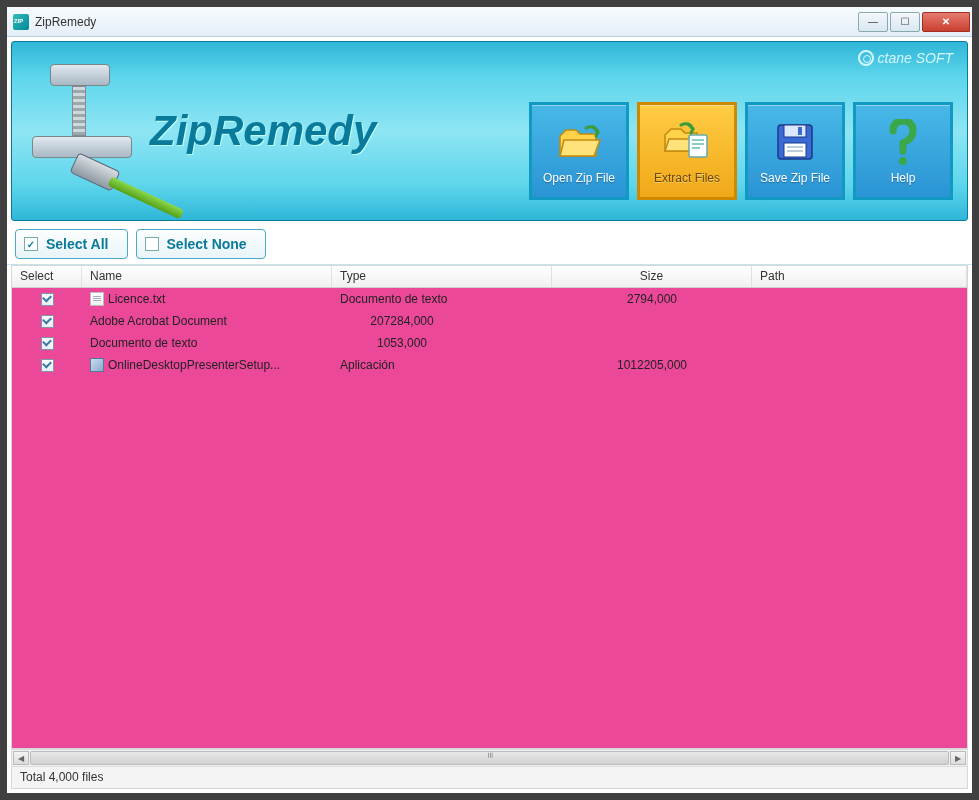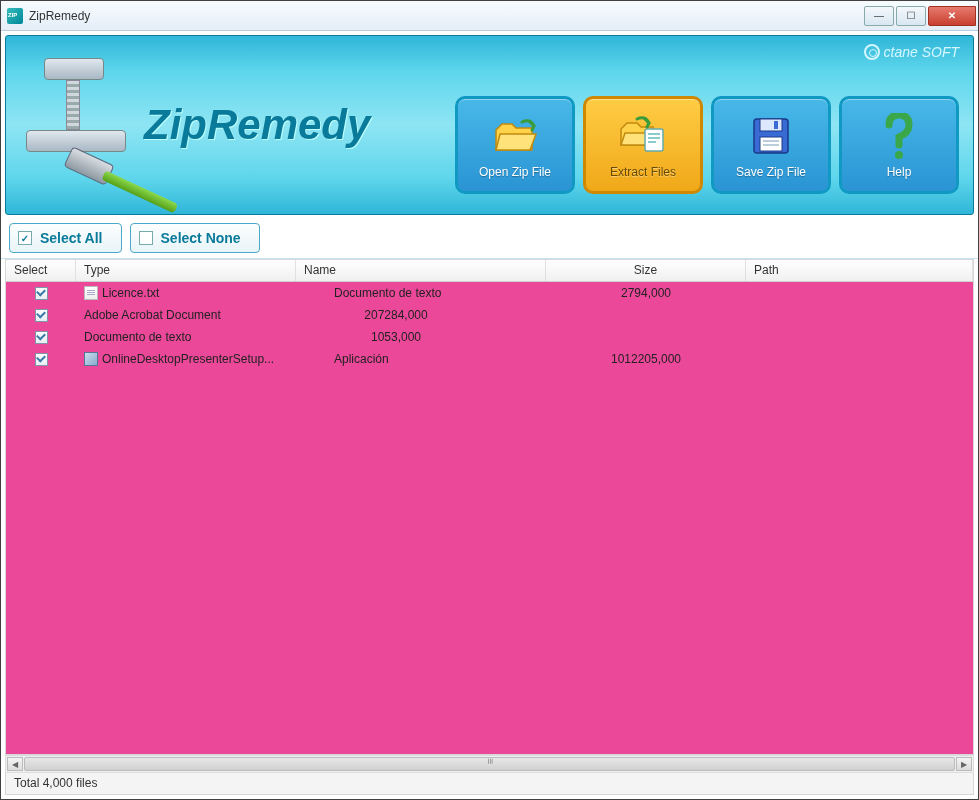--- a/index.html
+++ b/index.html
@@ -1,19 +1,19 @@
 <!DOCTYPE html>
 <html><head>
 <meta charset="utf-8">
 <style>
 * { box-sizing: border-box; margin: 0; padding: 0; }
 body { font-family: "Segoe UI", Tahoma, sans-serif; font-size: 12px; background: #fff; width: 979px; height: 800px; overflow: hidden; }
 
 
-.window { width: 979px; height: 800px; border: 1px solid #404040; background: #fff; display: flex; flex-direction: column; }
+.window { width: 979px; height: 800px; border: 7px solid #404040; background: #fff; display: flex; flex-direction: column; }
 .titlebar { height: 30px; background: linear-gradient(to bottom, #f7fbff, #e4eef7); border-bottom: 1px solid #b8cde0; display: flex; align-items: center; padding: 0 0 0 6px; }
 .titlebar .app-icon { width: 16px; height: 16px; background: linear-gradient(135deg,#3bb,#089); border-radius: 2px; margin-right: 6px; position: relative; }
 .titlebar .app-icon::after { content: "ZIP"; position: absolute; font-size: 6px; color: #fff; top: 4px; left: 1px; font-weight: bold; }
 .titlebar .title { font-size: 12px; color: #333; flex: 1; }
 .winbtns { display: flex; height: 20px; margin-right: 2px; }
 .winbtn { width: 30px; height: 20px; border: 1px solid #8aa; background: linear-gradient(to bottom,#f4f8fb,#d9e7f2); display: flex; align-items: center; justify-content: center; margin-left: 2px; border-radius: 2px; cursor: pointer; }
 .winbtn.close { width: 48px; background: linear-gradient(to bottom,#e67a6f,#c9402f); border-color: #a03020; color: #fff; border-top-right-radius: 0; border-bottom-right-radius: 0; }
 .winbtn .glyph { font-size: 10px; color: #444; }
 .winbtn.close .glyph { color: #fff; font-weight: bold; }
 
@@ -27,21 +27,21 @@
 .hammer { position: absolute; top: 105px; left: 40px; transform: rotate(25deg); }
 .hammer-head { width: 46px; height: 22px; background: linear-gradient(to bottom,#d8dde2,#8e99a2); border-radius: 4px; border: 1px solid #667; }
 .hammer-handle { position: absolute; top: 8px; left: 40px; width: 80px; height: 10px; background: linear-gradient(to bottom,#8bd94c,#56a018); border-radius: 4px; }
 .brand-text { font-size: 42px; font-weight: bold; font-style: italic; color: #0a7a9a; text-shadow: 1px 1px 0 #bff; margin-left: 8px; }
 .vendor-logo { position: absolute; top: 8px; right: 14px; color: #d4f6ff; font-size: 14px; font-style: italic; display: flex; align-items: flex-start; gap: 4px; }
 .vendor-logo .circle { width: 16px; height: 16px; border: 2px solid #d4f6ff; border-radius: 50%; position: relative; }
 .vendor-logo .circle::after { content: ""; position: absolute; top: 3px; left: 3px; width: 6px; height: 6px; border: 1px solid #d4f6ff; border-radius: 50%; }
 
 
 .toolbar { position: absolute; right: 14px; top: 60px; display: flex; gap: 8px; }
-.tbtn { width: 120px; height: 98px; border: 3px solid #1099c2; border-radius: 10px; background: linear-gradient(to bottom,#48b8e8 0%,#2a94d4 100%); display: flex; flex-direction: column; align-items: center; justify-content: center; cursor: pointer; box-shadow: inset 0 1px 0 rgba(255,255,255,0.4); }
+.tbtn { width: 100px; height: 98px; border: 3px solid #1099c2; border-radius: 0; background: linear-gradient(to bottom,#48b8e8 0%,#2a94d4 100%); display: flex; flex-direction: column; align-items: center; justify-content: center; cursor: pointer; box-shadow: inset 0 1px 0 rgba(255,255,255,0.4); }
 .tbtn.active { background: linear-gradient(to bottom,#ffcc44,#f0a818); border-color: #d08800; }
 .tbtn .icon-slot { width: 50px; height: 50px; display: flex; align-items: center; justify-content: center; }
 .tbtn .label { color: #fff; font-size: 12px; margin-top: 4px; text-shadow: 0 1px 1px rgba(0,0,0,.3); }
 .tbtn.active .label { color: #6a4a00; text-shadow: 0 1px 0 rgba(255,255,255,.4); text-align: center; }
 
 
 .selbar { height: 40px; background: #fff; padding: 4px 8px; display: flex; gap: 8px; border-bottom: 1px solid #c4e4f0; }
 .selbtn { height: 30px; padding: 0 18px 0 8px; border: 1px solid #4aa8c8; border-radius: 4px; background: linear-gradient(to bottom,#fdfefe,#e8f4f8); display: flex; align-items: center; gap: 8px; cursor: pointer; color: #0a7a9a; font-weight: bold; font-size: 14px; }
 .selbtn .chk { width: 14px; height: 14px; border: 1px solid #7aa; background: #fff; display: flex; align-items: center; justify-content: center; font-size: 10px; color: #0a7a9a; }
 
@@ -181,22 +181,22 @@
     </div>
     <div class="selbtn">
       <span class="chk"></span>
       <span>Select None</span>
     </div>
   </div>
 
   <div class="table-wrap">
     <div class="thead">
       <div class="th col-select">Select</div>
+      <div class="th col-name">Name</div>
       <div class="th col-type">Type</div>
-      <div class="th col-name">Name</div>
       <div class="th col-size">Size</div>
       <div class="th col-path">Path</div>
     </div>
     <div class="tbody" id="tbody">
         <div class="tr">
           <div class="td col-select">
             <div class="chkbox">
               <div class="mark"></div>
             </div>
           </div>

